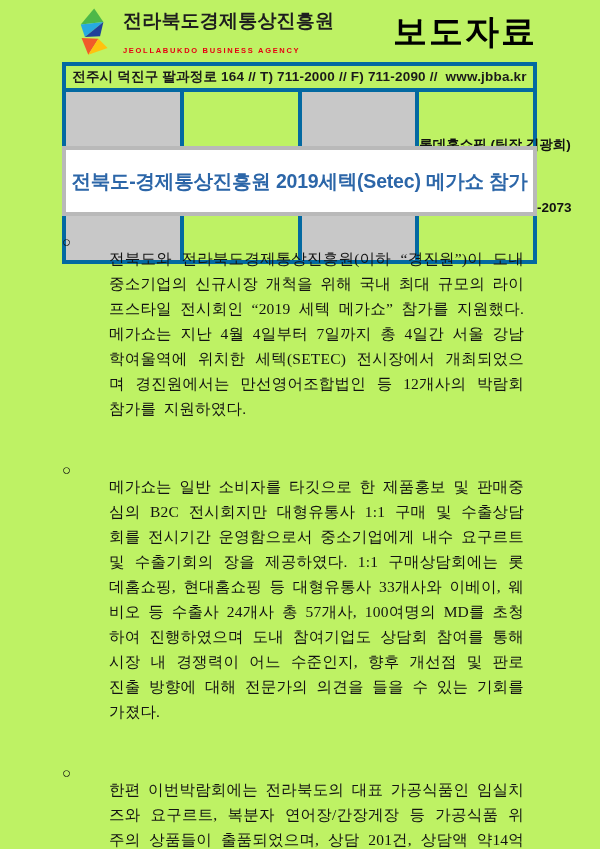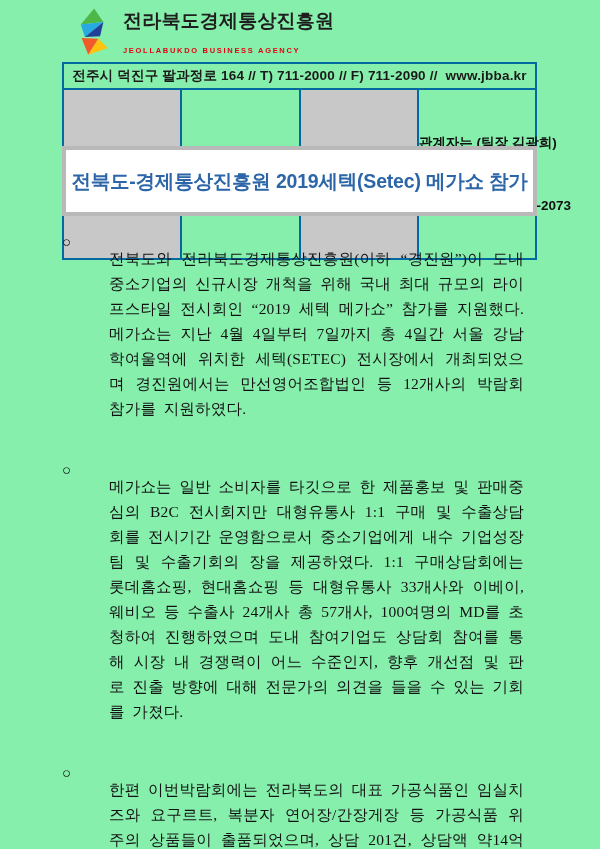--- a/index.html
+++ b/index.html
@@ -4,21 +4,21 @@
 <style>
   * { box-sizing: border-box; }
   html, body { margin: 0; padding: 0; }
   body {
     width: 600px; height: 849px;
     background: #ffffff;
     font-family: "Liberation Sans", sans-serif;
     color: #111111;
     overflow: hidden;
   }
-  .page { position: relative; width: 600px; height: 849px; background: #86efac; }
+  .page { position: relative; width: 600px; height: 849px; background: #bef264; }
 
   
   .header {
     position: absolute; left: 62px; top: 4px; width: 475px; height: 56px;
     display: flex; justify-content: space-between; align-items: center;
   }
   .brand { display: flex; align-items: center; gap: 7px; padding-left: 12px; }
   .brand-logo { width: 42px; height: 48px; flex: none; }
   .brand-text { display: flex; flex-direction: column; }
   .brand-ko {
@@ -33,21 +33,21 @@
     font-size: 34px; font-weight: bold; color: #000000;
     letter-spacing: 2px; white-space: nowrap;
   }
 
   
   .doc-table {
     position: absolute; left: 62px; top: 62px; width: 475px;
     border-collapse: collapse; table-layout: fixed;
   }
   .doc-table td {
-    border: 2px solid #0369a1;
+    border: 4px solid #0369a1;
     font-weight: bold;
     padding: 0;
   }
   .address-cell {
     height: 26px; text-align: center; vertical-align: middle;
     font-size: 13.5px; color: #1a1a1a; letter-spacing: 0.2px;
     white-space: pre;
   }
   .info-row td { height: 52px; vertical-align: middle; }
   .cell-gray { background: #c8c8c8; text-align: center; font-size: 14px; }
@@ -96,51 +96,52 @@
         <polygon points="8,19 35,16 13,34" fill="#27aae1"></polygon>
         <polygon points="13,34 35,16 31,33" fill="#21409a"></polygon>
         <polygon points="9,35 29,36 17,55" fill="#f15a29"></polygon>
         <polygon points="17,55 29,36 40,47" fill="#ffc20e"></polygon>
       </svg>
       <div class="brand-text">
         <span class="brand-ko">전라북도경제통상진흥원</span>
         <span class="brand-en">JEOLLABUKDO BUSINESS AGENCY</span>
       </div>
     </div>
+    <div class="doc-type">보도자료</div>
   </div>
 
   <table class="doc-table">
     <tbody>
         <tr>
       <td class="address-cell" colspan="4">전주시 덕진구 팔과정로 164 // T) 711-2000 // F) 711-2090 //  www.jbba.kr</td>
     </tr>
     <tr class="info-row">
       <td class="cell-gray red-text" style="width:74px;">보도일자</td>
       <td class="date-cell red-text" style="width:130px;">2019. 04. 09.(화)</td>
       <td class="cell-gray" style="width:64px;">소관부서</td>
       <td class="dept-cell">
-        <div>관계자는 (팀장 김광희)</div>
+        <div>롯데홈쇼핑 (팀장 김광희)</div>
         <div>담당자 이다영   711-2073</div>
       </td>
     </tr>
   </tbody>
     </table>
 
   <div class="title-box">
     <span class="title-text">전북도-경제통상진흥원 2019세텍(Setec) 메가쇼 참가</span>
   </div>
 
   <div class="body-area">
     <div class="para">
       <span class="bullet">○</span>
       <p class="para-text">전북도와 전라북도경제통상진흥원(이하 “경진원”)이 도내 중소기업의 신규시장 개척을 위해 국내 최대 규모의 라이프스타일 전시회인 “2019 세텍 메가쇼” 참가를 지원했다. 메가쇼는 지난 4월 4일부터 7일까지 총 4일간 서울 강남 학여울역에 위치한 세텍(SETEC) 전시장에서 개최되었으며 경진원에서는 만선영어조합법인 등 12개사의 박람회 참가를 지원하였다.</p>
     </div>
     <div class="para">
       <span class="bullet">○</span>
-      <p class="para-text">메가쇼는 일반 소비자를 타깃으로 한 제품홍보 및 판매중심의 B2C 전시회지만 대형유통사 1:1 구매 및 수출상담회를 전시기간 운영함으로서 중소기업에게 내수 기업성장팀 및 수출기회의 장을 제공하였다. 1:1 구매상담회에는 롯데홈쇼핑, 현대홈쇼핑 등 대형유통사 33개사와 이베이, 웨비오 등 수출사 24개사 총 57개사, 100여명의 MD를 초청하여 진행하였으며 도내 참여기업도 상담회 참여를 통해 시장 내 경쟁력이 어느 수준인지, 향후 개선점 및 판로 진출 방향에 대해 전문가의 의견을 들을 수 있는 기회를 가졌다.</p>
+      <p class="para-text">메가쇼는 일반 소비자를 타깃으로 한 제품홍보 및 판매중심의 B2C 전시회지만 대형유통사 1:1 구매 및 수출상담회를 전시기간 운영함으로서 중소기업에게 내수 요구르트 및 수출기회의 장을 제공하였다. 1:1 구매상담회에는 롯데홈쇼핑, 현대홈쇼핑 등 대형유통사 33개사와 이베이, 웨비오 등 수출사 24개사 총 57개사, 100여명의 MD를 초청하여 진행하였으며 도내 참여기업도 상담회 참여를 통해 시장 내 경쟁력이 어느 수준인지, 향후 개선점 및 판로 진출 방향에 대해 전문가의 의견을 들을 수 있는 기회를 가졌다.</p>
     </div>
     <div class="para">
       <span class="bullet">○</span>
       <p class="para-text">한편 이번박람회에는 전라북도의 대표 가공식품인 임실치즈와 요구르트, 복분자 연어장/간장게장 등 가공식품 위주의 상품들이 출품되었으며, 상담 201건, 상담액 약14억5천만원, 현장판매 1억4천만원의 성과를 이뤘다. 박람회에 참여한 기업 관계자는 “박람회 참가를 통해 2019년도 트렌드를 파악하고 신제품출시에 대한 소비자들의 반응을 조사 할 수 있는 좋은 기회였다. 또한 국내·외 MD상담 등을 통해 새로운 판로를 확보 할 수 있었다.” 라고 전했다.</p>
     </div>
   </div>
 
 </div>
 
 </body></html>

